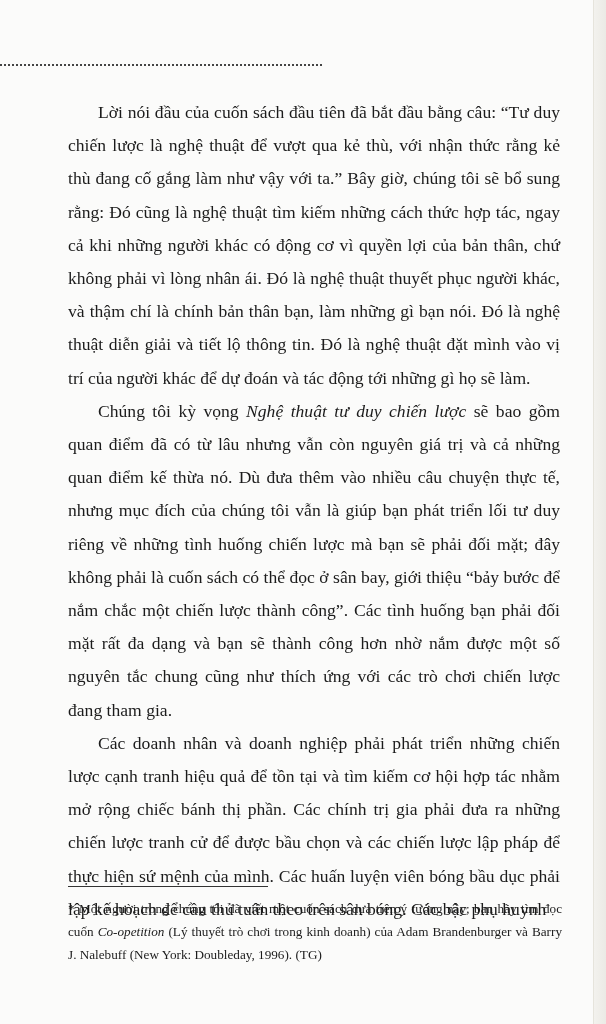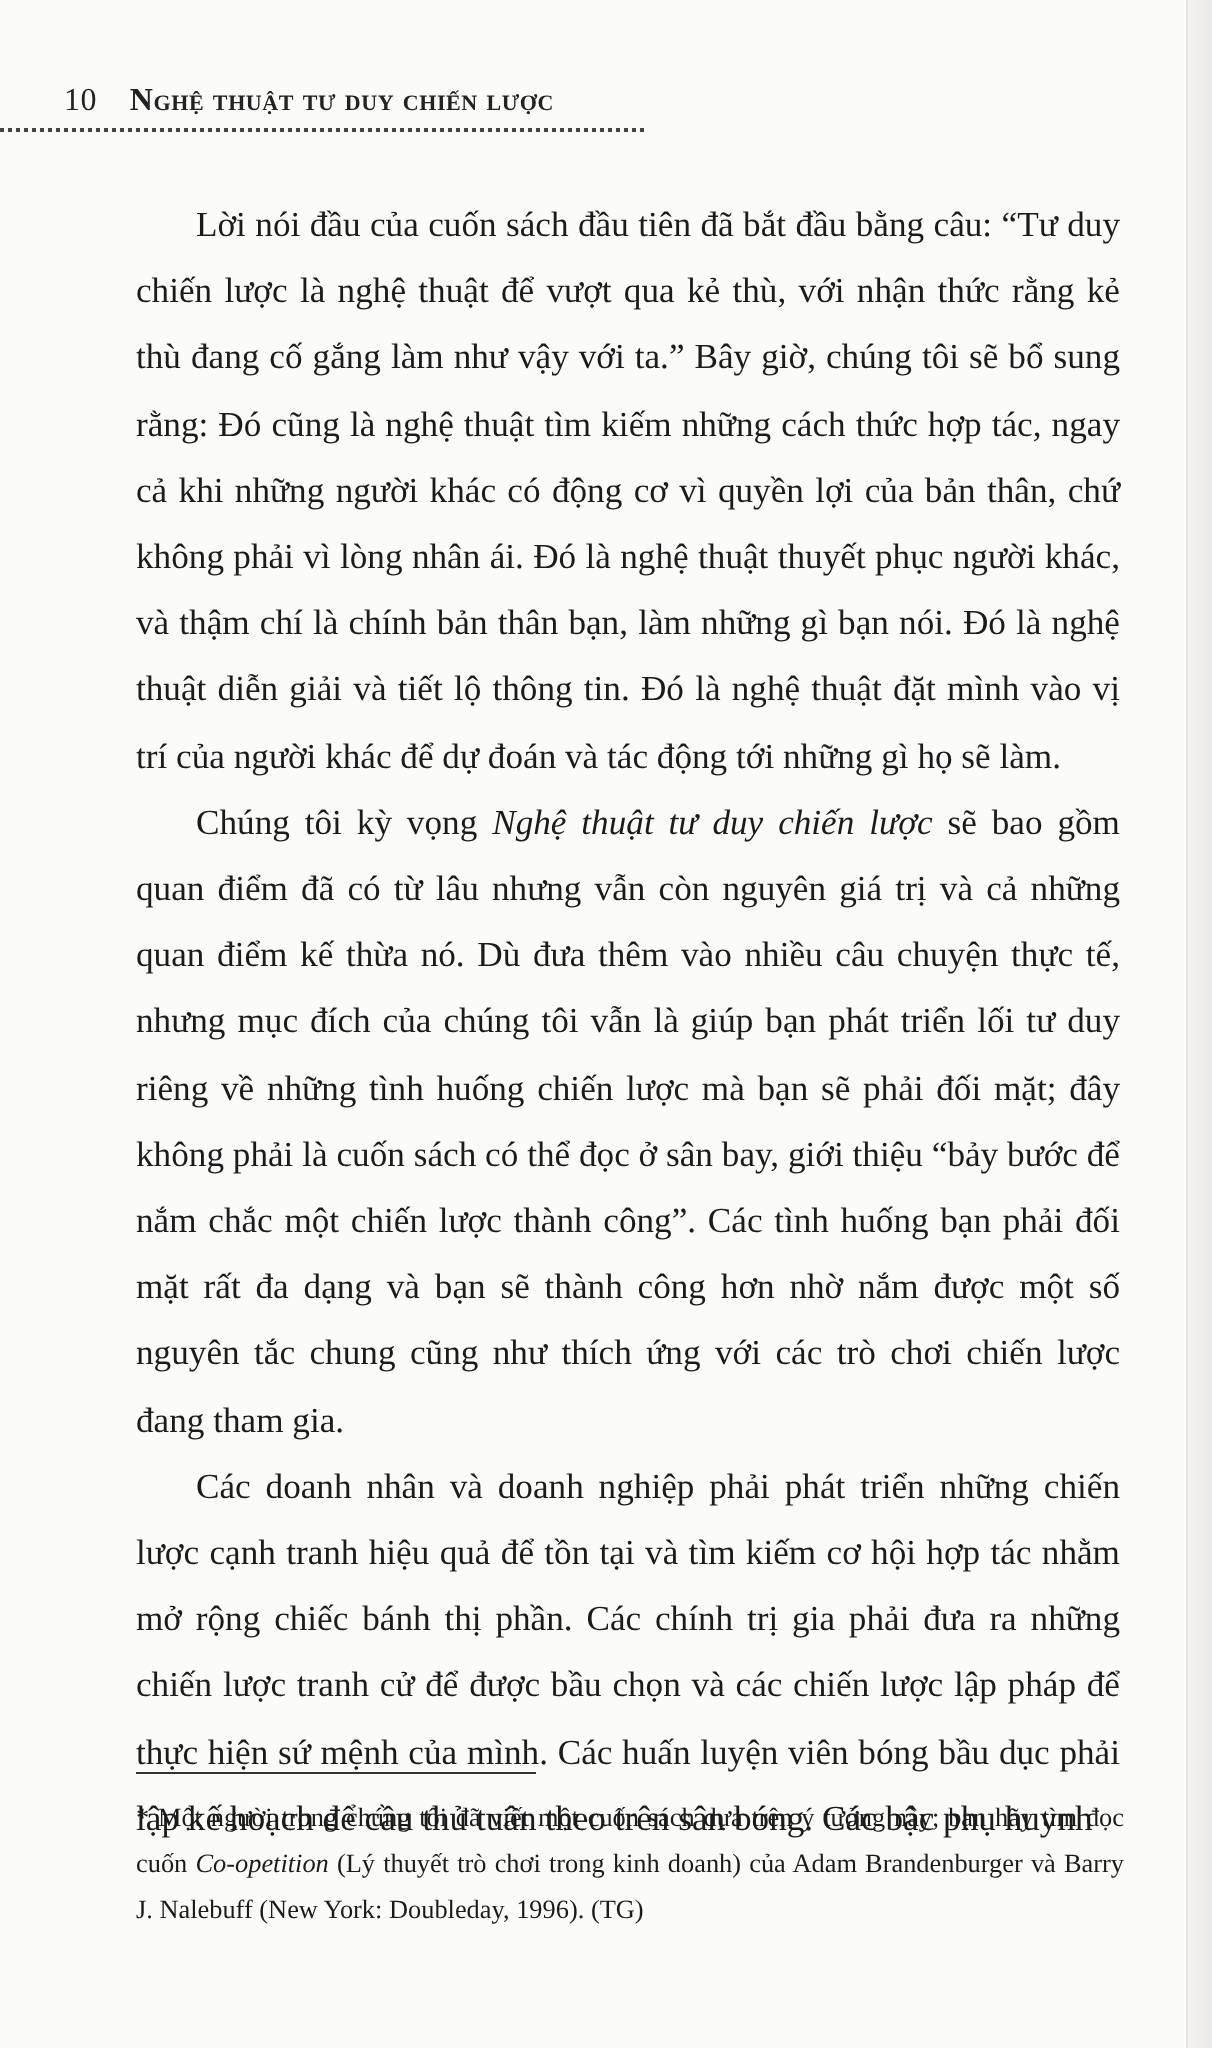--- a/index.html
+++ b/index.html
@@ -46,24 +46,20 @@
     line-height: 23px; text-align: justify;
   }
   .footnote em { font-style: italic; }
 </style>
 </head>
 <body>
 
 <div class="page">
   <div class="right-edge"></div>
 
-  <div class="running-head">
-    <span class="pnum">10</span>
-    <span class="title">Nghệ thuật tư duy chiến lược</span>
-  </div>
   <div class="head-rule"></div>
 
   <div class="body-text">
     <p>Lời nói đầu của cuốn sách đầu tiên đã bắt đầu bằng câu: “Tư duy chiến lược là nghệ thuật để vượt qua kẻ thù, với nhận thức rằng kẻ thù đang cố gắng làm như vậy với ta.” Bây giờ, chúng tôi sẽ bổ sung rằng: Đó cũng là nghệ thuật tìm kiếm những cách thức hợp tác, ngay cả khi những người khác có động cơ vì quyền lợi của bản thân, chứ không phải vì lòng nhân ái. Đó là nghệ thuật thuyết phục người khác, và thậm chí là chính bản thân bạn, làm những gì bạn nói. Đó là nghệ thuật diễn giải và tiết lộ thông tin. Đó là nghệ thuật đặt mình vào vị trí của người khác để dự đoán và tác động tới những gì họ sẽ làm.</p>
     <p><span>Chúng tôi kỳ vọng </span><em>Nghệ thuật tư duy chiến lược</em><span> sẽ bao gồm quan điểm đã có từ lâu nhưng vẫn còn nguyên giá trị và cả những quan điểm kế thừa nó. Dù đưa thêm vào nhiều câu chuyện thực tế, nhưng mục đích của chúng tôi vẫn là giúp bạn phát triển lối tư duy riêng về những tình huống chiến lược mà bạn sẽ phải đối mặt; đây không phải là cuốn sách có thể đọc ở sân bay, giới thiệu “bảy bước để nắm chắc một chiến lược thành công”. Các tình huống bạn phải đối mặt rất đa dạng và bạn sẽ thành công hơn nhờ nắm được một số nguyên tắc chung cũng như thích ứng với các trò chơi chiến lược đang tham gia.</span></p>
     <p>Các doanh nhân và doanh nghiệp phải phát triển những chiến lược cạnh tranh hiệu quả để tồn tại và tìm kiếm cơ hội hợp tác nhằm mở rộng chiếc bánh thị phần. Các chính trị gia phải đưa ra những chiến lược tranh cử để được bầu chọn và các chiến lược lập pháp để thực hiện sứ mệnh của mình. Các huấn luyện viên bóng bầu dục phải lập kế hoạch để cầu thủ tuân theo trên sân bóng. Các bậc phụ huynh</p>
   </div>
 
   <div class="fn-rule"></div>
   <div class="footnote"><span>* Một người trong chúng tôi đã viết một cuốn sách dựa trên ý tưởng này; bạn hãy tìm đọc cuốn </span><em>Co-opetition</em><span> (Lý thuyết trò chơi trong kinh doanh) của Adam Brandenburger và Barry J. Nalebuff (New York: Doubleday, 1996). (TG)</span></div>

